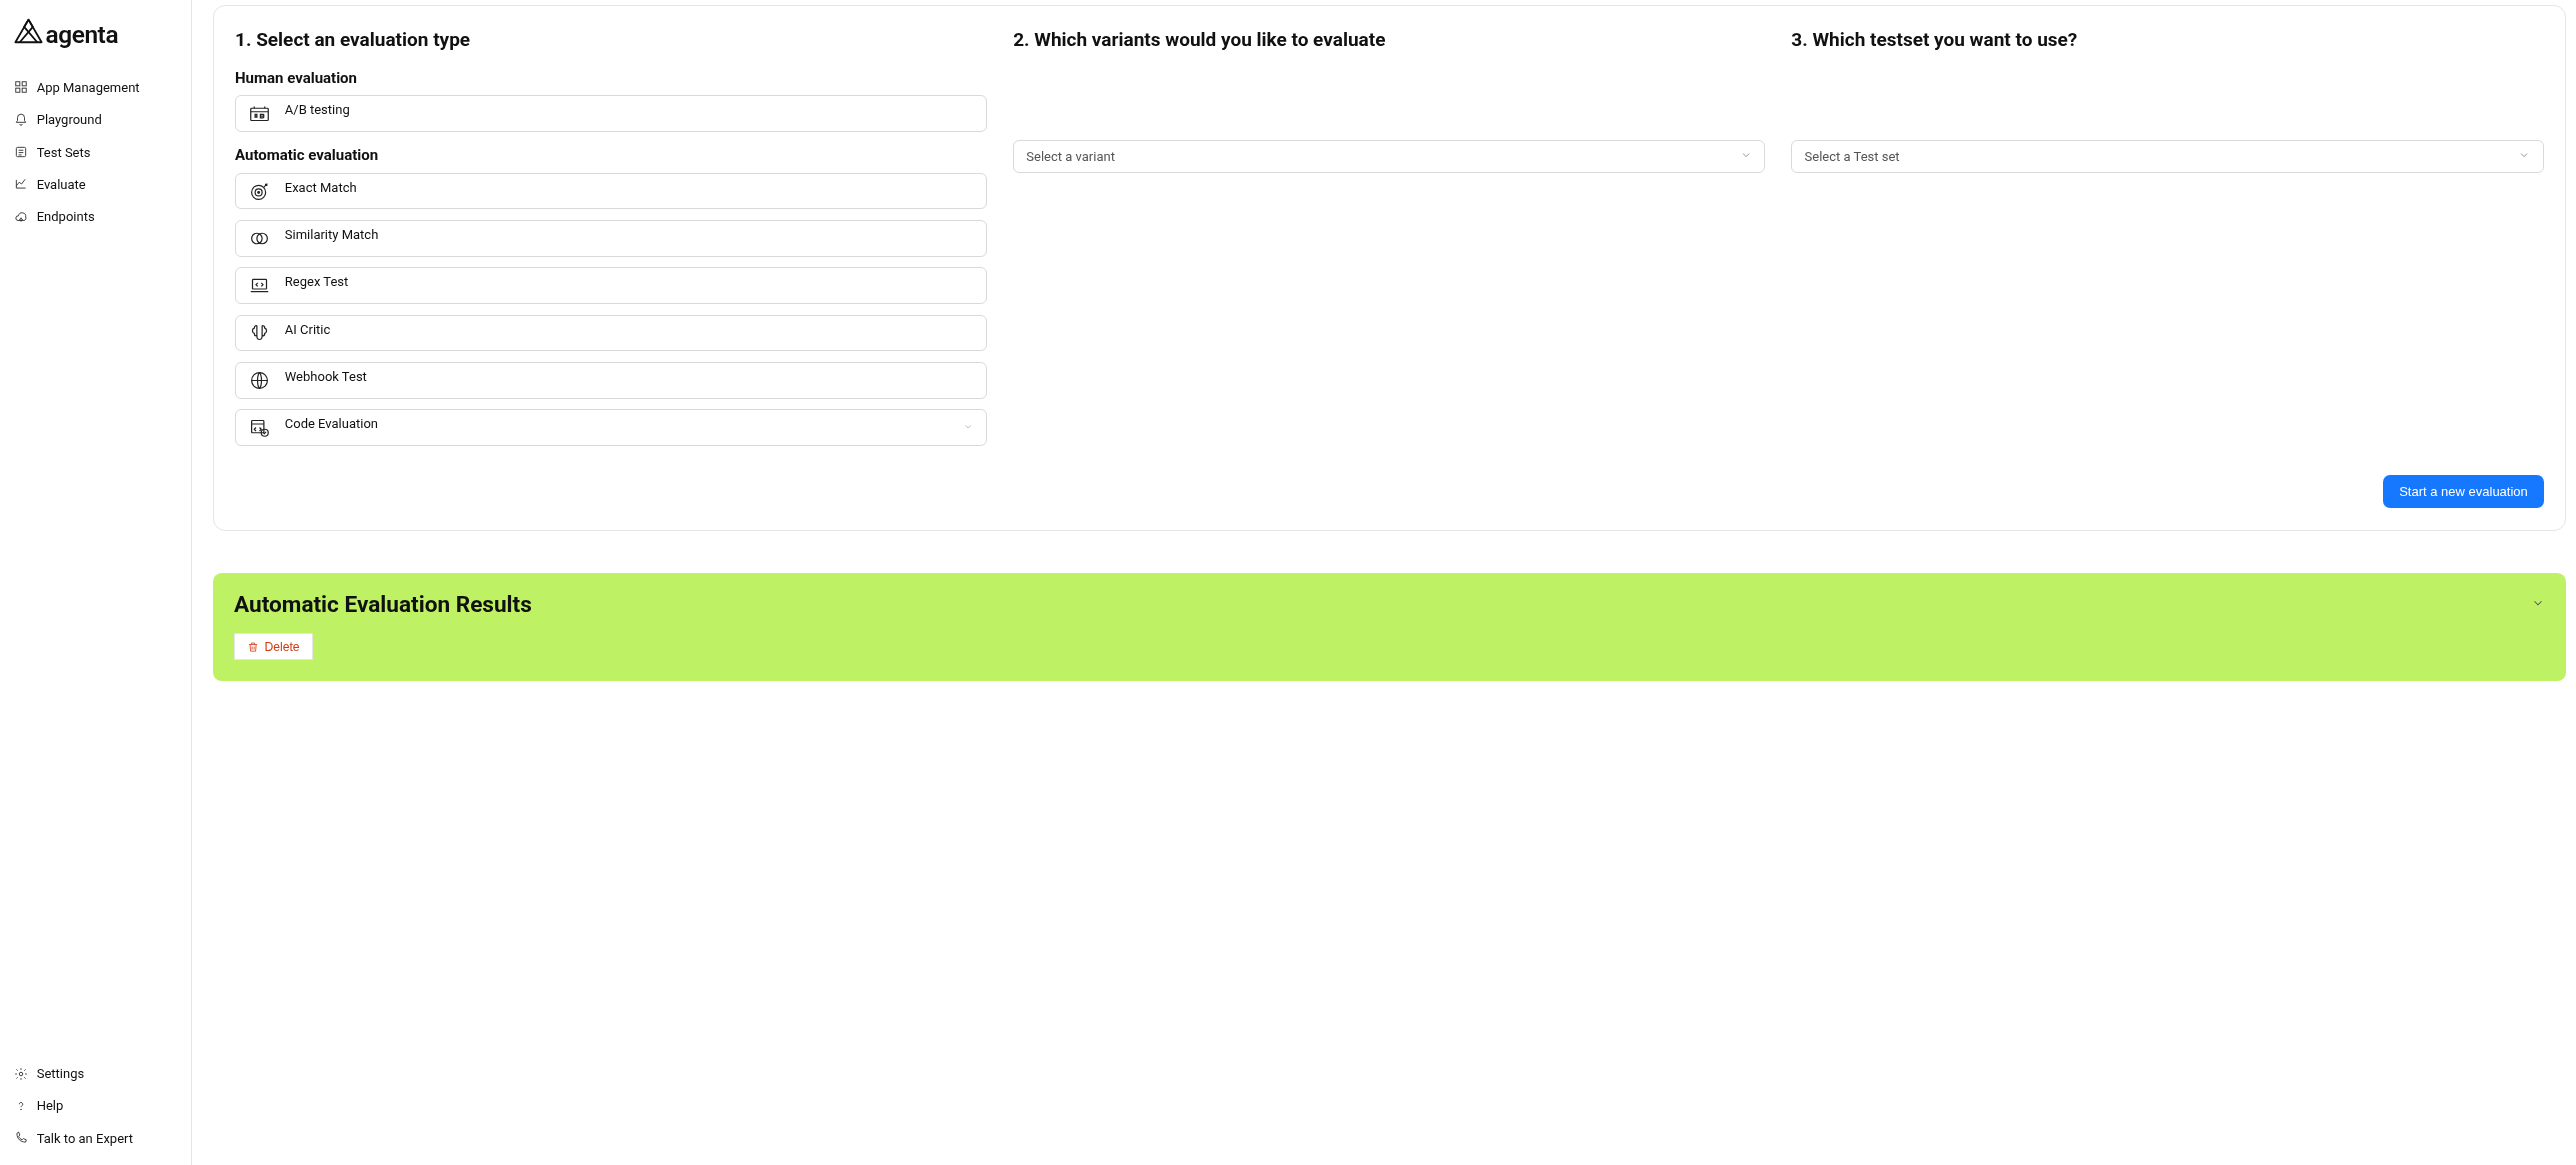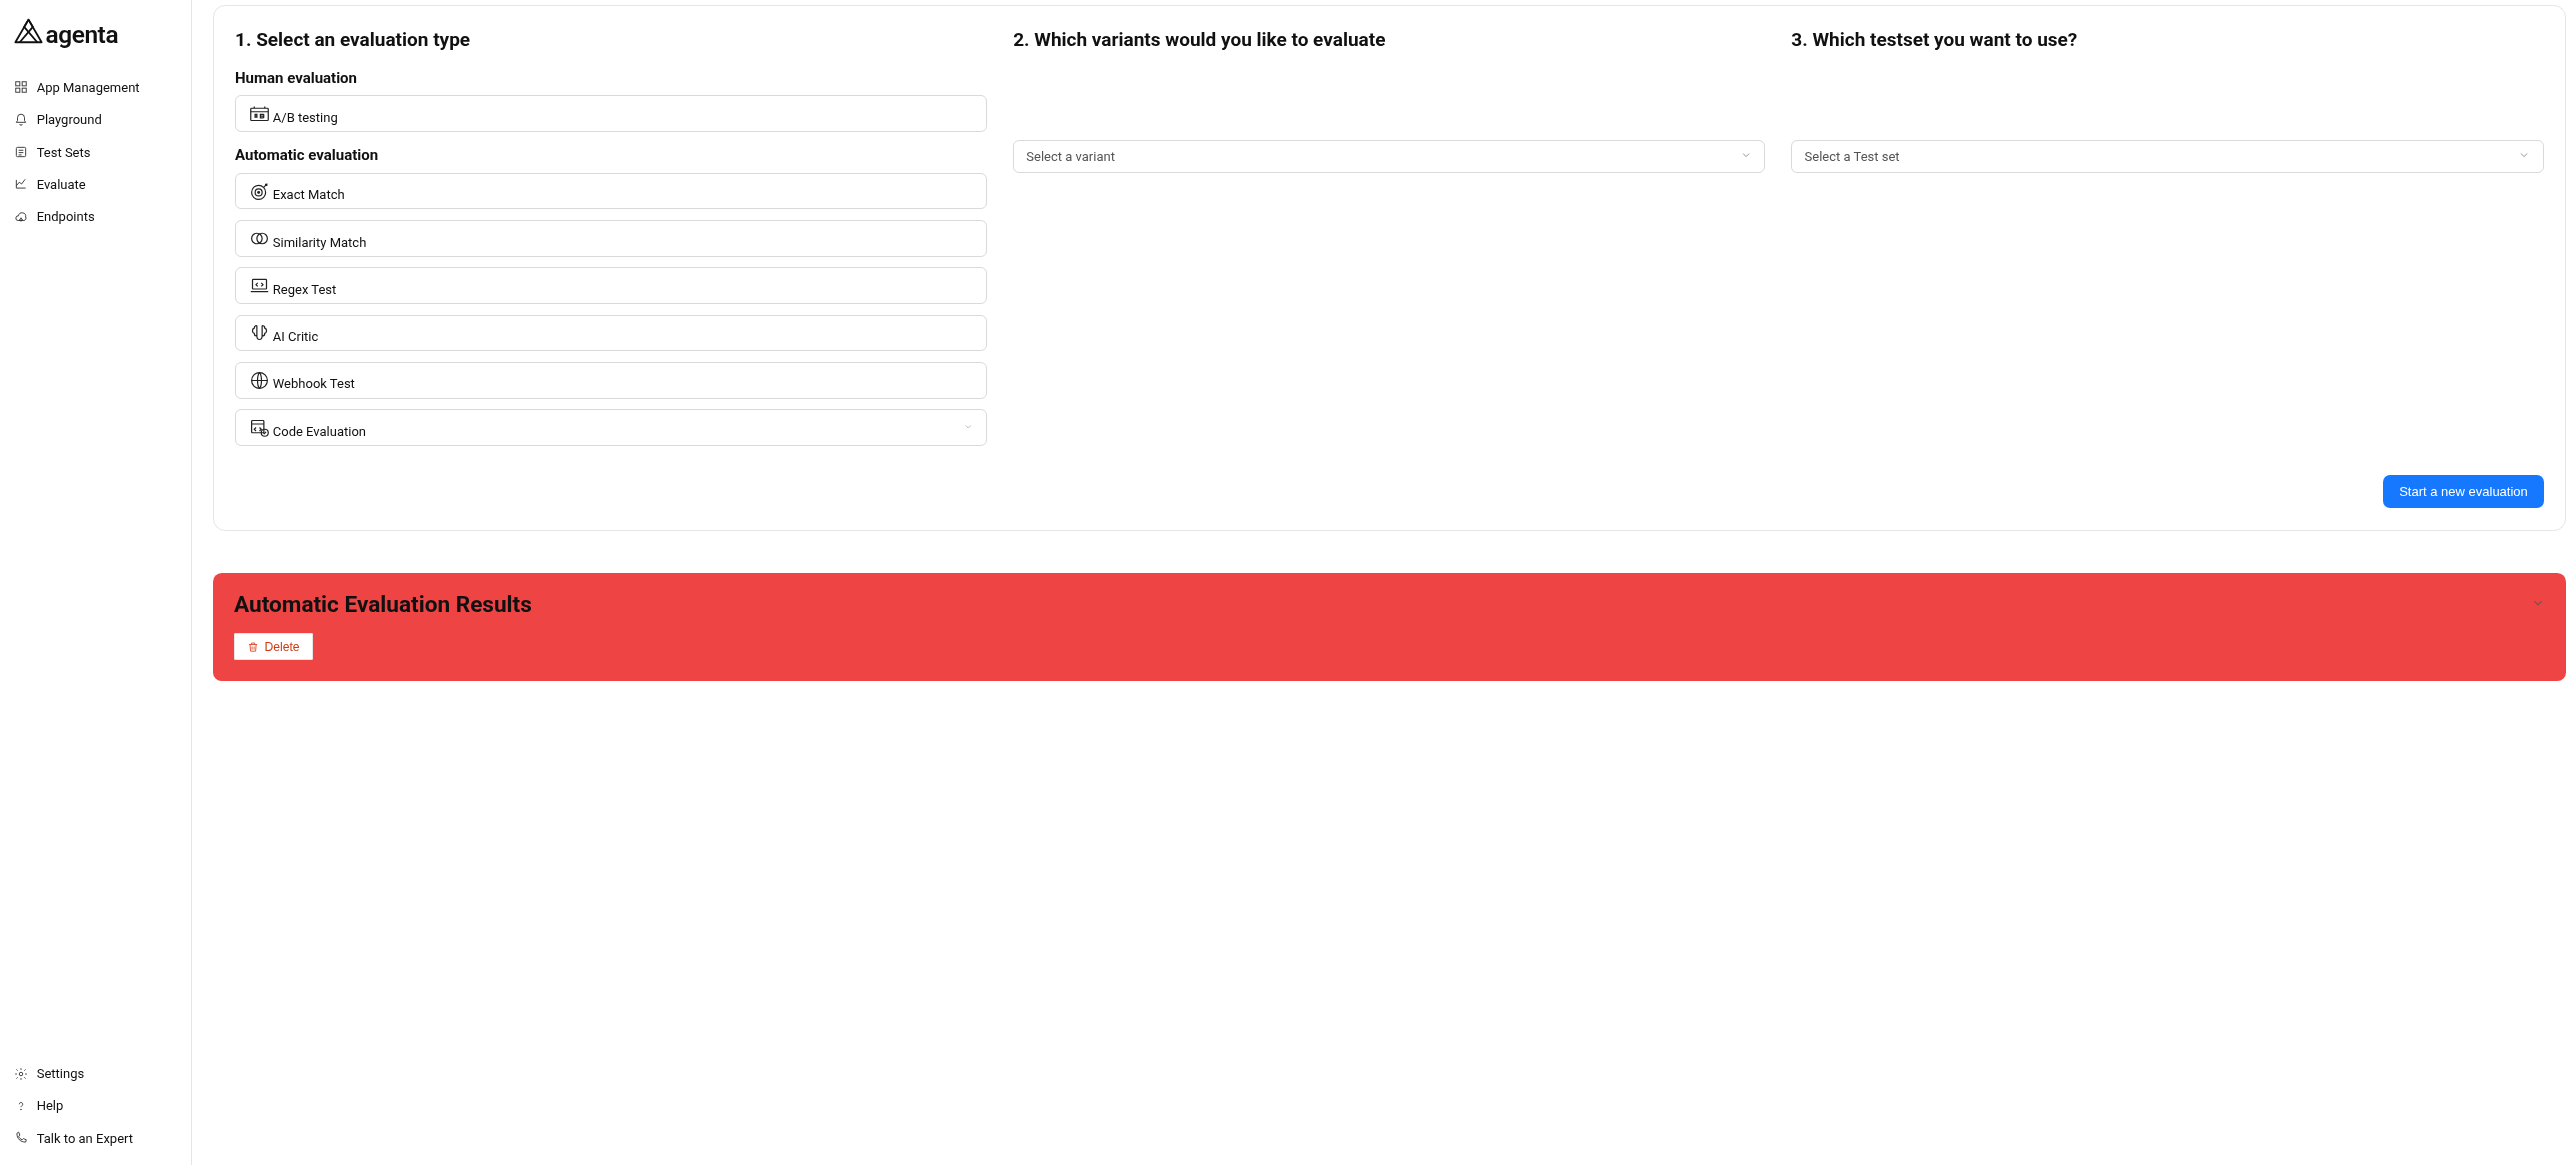--- a/index.html
+++ b/index.html
@@ -57,22 +57,22 @@
   .col h2 {
     font-size: 19px;
     font-weight: 700;
     margin-bottom: 15.7px;
     line-height: 1.35;
   }
   .subhead { font-size: 15px; font-weight: 700; margin: 5.2px 0 8.7px; }
 
   .opt {
     display: flex;
-    align-items: flex-end;
-    gap: 2px;
+    align-items: flex-start;
+    gap: 14px;
     border: 0.9px solid #d9d9d9;
     border-radius: 6.1px;
     padding: 6.1px 12.2px;
     font-size: 13px;
     cursor: pointer;
     margin-bottom: 10.5px;
     position: relative;
     background:#fff;
   }
   .opt .opticon { width: 22.6px; height:22.6px; display:flex; align-items:center; justify-content:center;}
@@ -89,21 +89,21 @@
   .select .caret svg{ width:12.2px;height:12.2px;stroke:#888;stroke-width:1.8;fill:none;}
 
   .start-row { display:flex; justify-content:flex-end; margin-top:19px;}
   .btn-primary {
     background:#1677ff; color:#ffffff; border:none; border-radius:7px;
     padding:8.7px 15.7px; font-size:13px; cursor:pointer;
   }
 
   .section {
     margin-top: 42px;
-    background:#ef4444;
+    background:#bef264;
     border-radius: 8.7px;
     padding: 17.4px 21px 21px;
   }
   .section-header{
     display:flex; align-items:center; justify-content:space-between;
   }
   .section-header h2{ font-size:22.6px; font-weight:700;}
   .section-header .caret svg{width:14px;height:14px;stroke:#555;stroke-width:1.8;fill:none;}
 
   .delete-btn {

